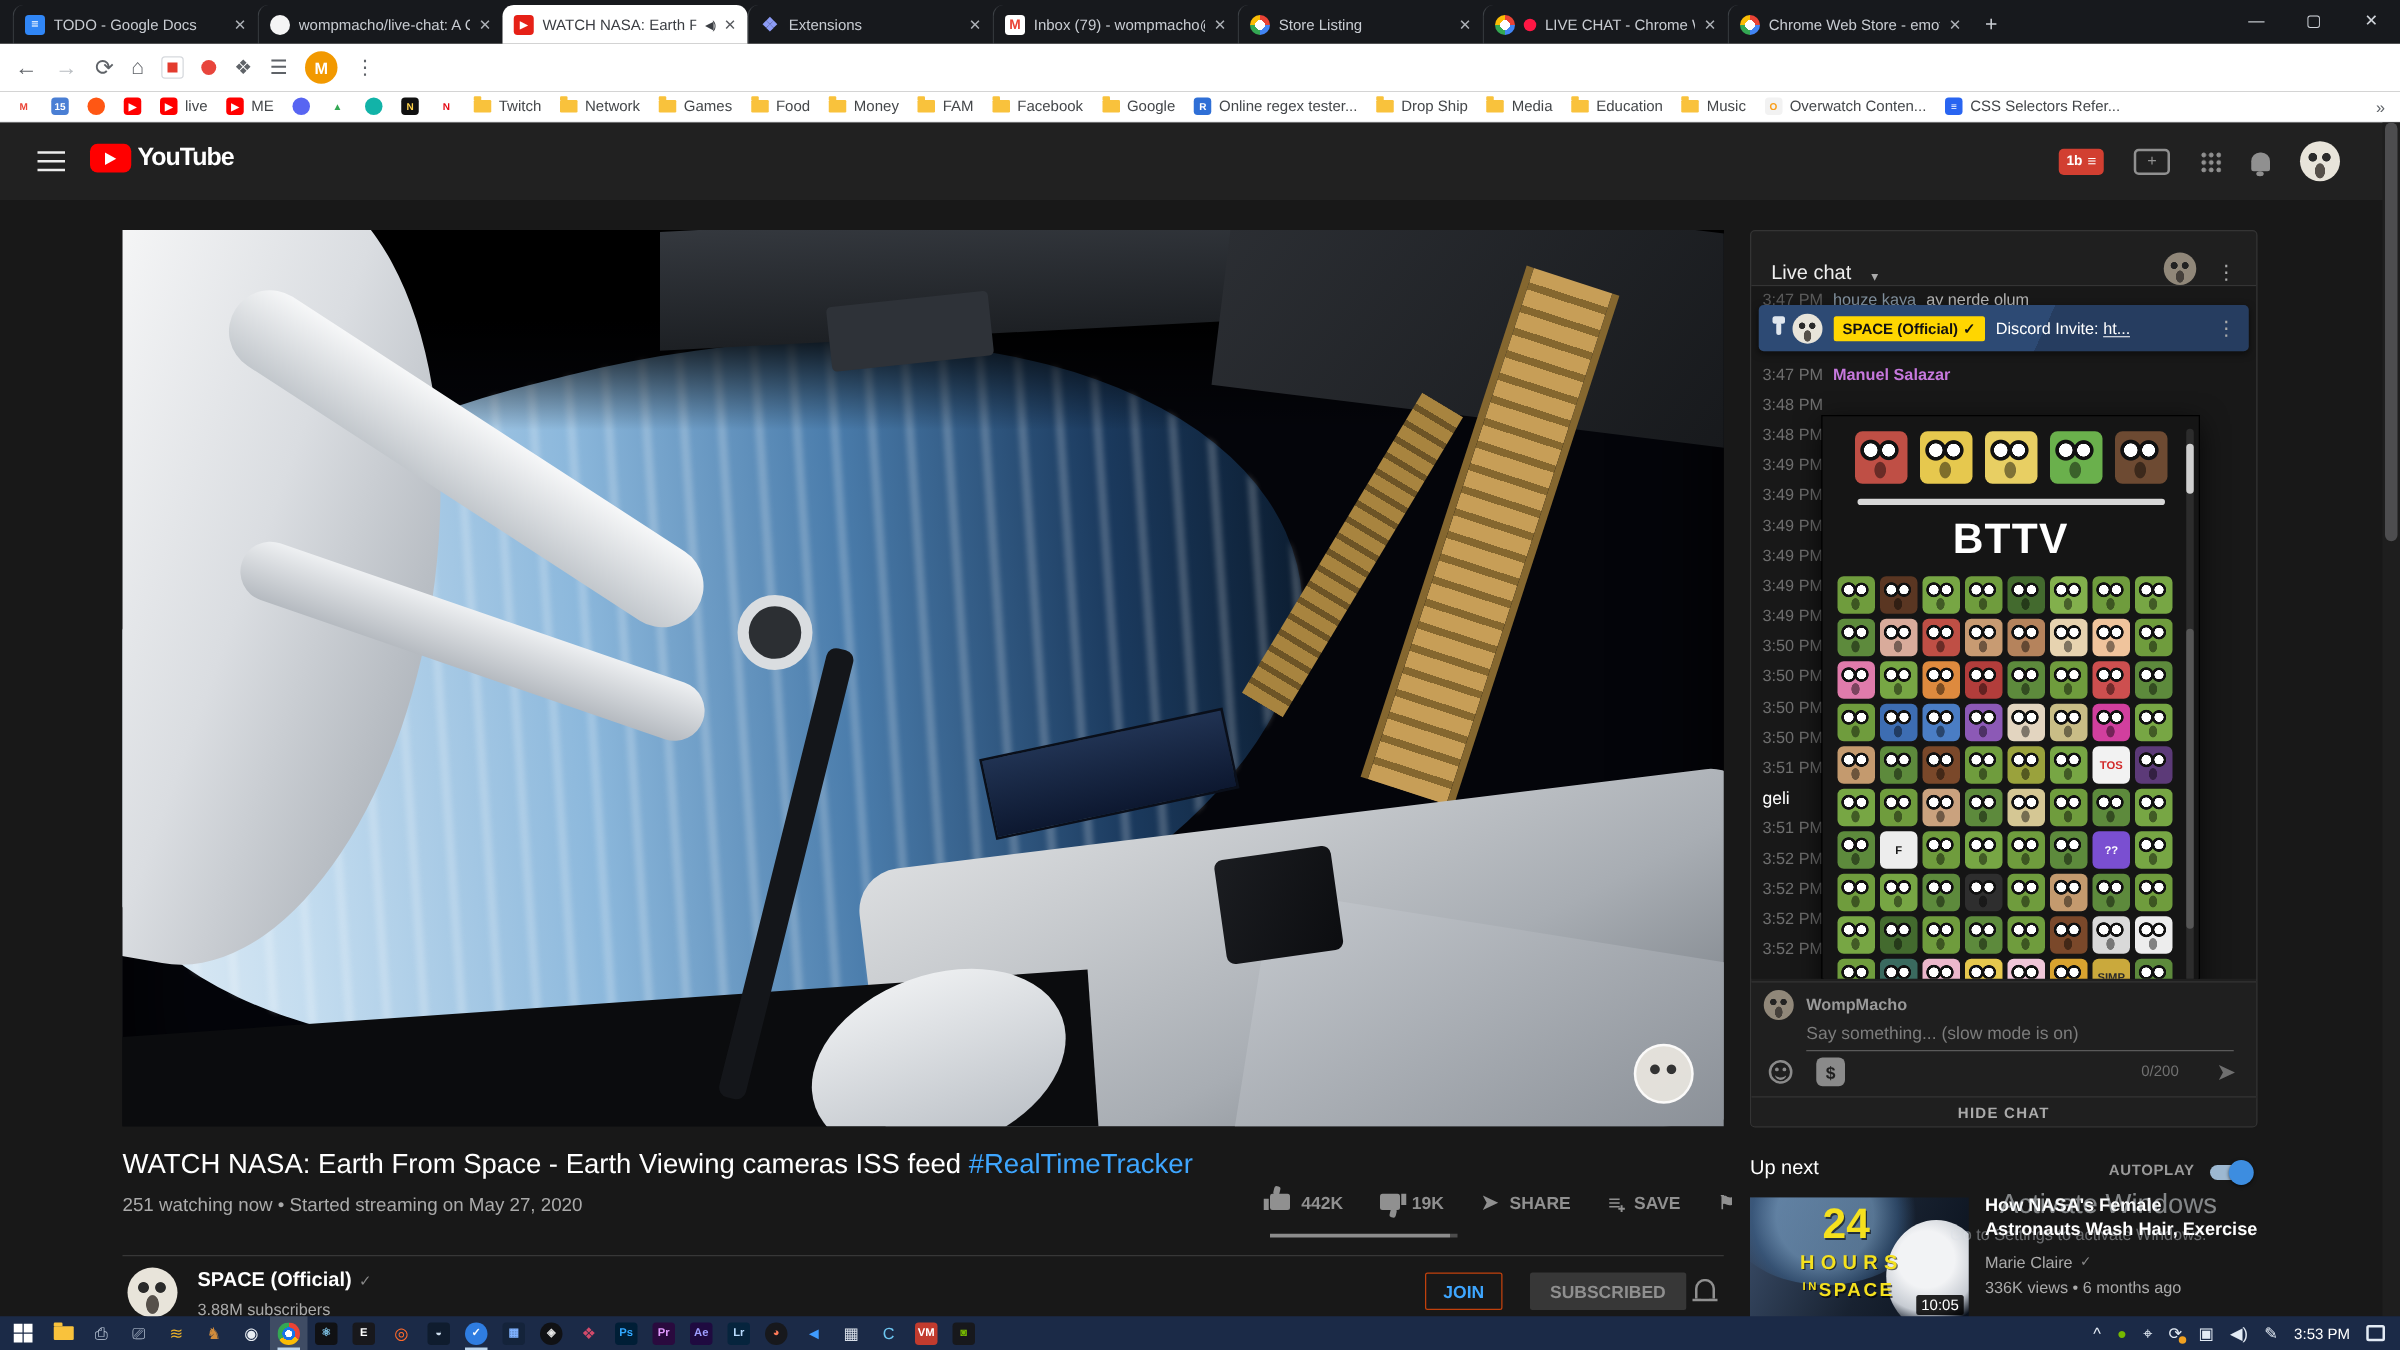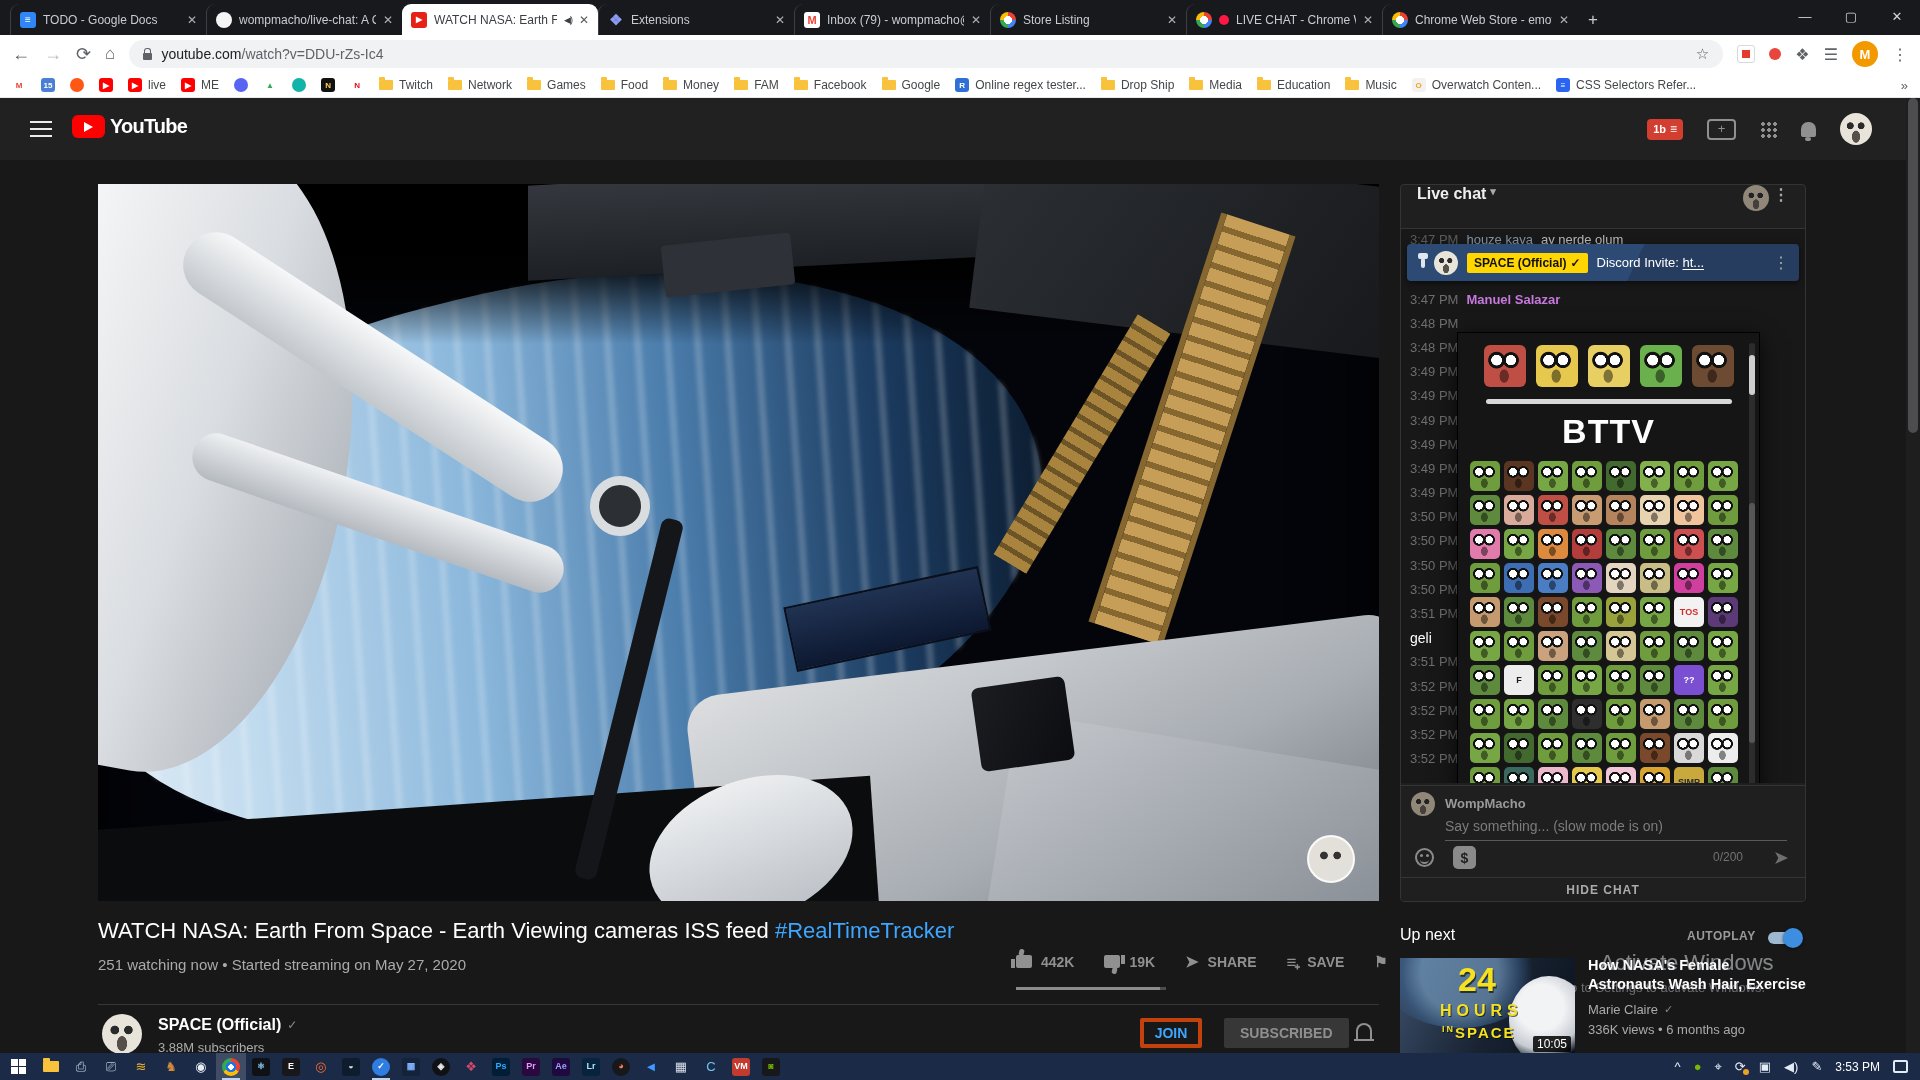--- a/index.html
+++ b/index.html
@@ -107,27 +107,27 @@
   .tdown{transform:rotate(180deg);}
   .shareg{font-size:16px;}
   .saveicon{font-size:17px;letter-spacing:-2px;}
   .flagg{font-size:15px;}
   .sent{position:absolute;left:1016px;top:987px;width:150px;height:3px;background:linear-gradient(90deg,#8c8c8c 0 96%,#4c4c4c 96%);}
   .div1{position:absolute;left:98px;top:1004px;width:1281px;height:1px;background:#373737;}
   .chavatar{position:absolute;left:102px;top:1014px;width:40px;height:40px;}
   .chname{position:absolute;left:158px;top:1016px;font-size:16px;font-weight:bold;color:#fff;display:flex;gap:6px;align-items:center;}
   .chname .vfy{color:#888;font-size:12px;font-weight:normal;}
   .chsubs{position:absolute;left:158px;top:1040px;font-size:13px;color:#aaa;}
-  .joinbtn{position:absolute;left:1140px;top:1018px;width:62px;height:30px;border:4px solid #c2410c;color:#3ea6ff;font-size:14px;font-weight:bold;display:flex;align-items:center;justify-content:center;border-radius:2px;box-sizing:border-box;}
+  .joinbtn{position:absolute;left:1140px;top:1018px;width:62px;height:30px;border:1px solid #c2410c;color:#3ea6ff;font-size:14px;font-weight:bold;display:flex;align-items:center;justify-content:center;border-radius:2px;box-sizing:border-box;}
   .subbtn{position:absolute;left:1224px;top:1018px;height:30px;padding:0 16px;background:#373737;color:#8f8f8f;font-size:14px;font-weight:bold;display:flex;align-items:center;justify-content:center;border-radius:2px;}
   .bell2{position:absolute;left:1356px;top:1023px;width:16px;height:16px;border:2px solid #909090;border-bottom:none;border-radius:8px 8px 0 0;box-sizing:border-box;}
   .bell2::after{content:"";position:absolute;left:-4px;bottom:-2px;width:20px;height:2px;background:#909090;}
   
   .chat{position:absolute;left:1400px;top:184px;width:406px;height:718px;background:#1f1f1f;border:1px solid #343434;border-radius:4px;box-sizing:border-box;overflow:hidden;}
-  .chead{position:absolute;top:0;left:0;right:0;height:44px;border-bottom:1px solid #343434;display:flex;align-items:flex-start;padding:0 16px;gap:4px;box-sizing:border-box;font-weight:bold;}
+  .chead{position:absolute;top:0;left:0;right:0;height:44px;border-bottom:1px solid #343434;display:flex;align-items:flex-end;padding:0 16px;gap:16px;box-sizing:border-box;}
   .chead .ct{color:#eee;font-size:16px;}
   .chead .caret{color:#aaa;font-size:11px;}
   .chead .sp{flex:1;}
   .kebab{color:#aaa;font-size:16px;}
   .cbody{position:absolute;top:44px;left:0;right:0;bottom:118px;background:#181818;overflow:hidden;}
   .cfaint{position:absolute;top:3px;left:9px;font-size:13px;display:flex;gap:8px;opacity:.85;white-space:nowrap;}
   .cfaint .ft{color:#666;}
   .cfaint .fu{color:#93a5b5;}
   .cfaint .fx{color:#cfcfcf;}
   .pinned{position:absolute;top:15px;left:6px;right:6px;height:37px;border-radius:4px;background:linear-gradient(115deg,#2d4a74 58%,#263d60 58%);display:flex;align-items:center;gap:9px;padding:0 10px;box-sizing:border-box;box-shadow:0 2px 6px rgba(0,0,0,.5);}
@@ -267,25 +267,20 @@
       <span>▢</span>
       <span>✕</span>
     </div>
   </div>
 
   <div class="toolbar">
     <span class="navg">←</span>
     <span class="navg dis">→</span>
     <span class="navg">⟳</span>
     <span class="navg home">⌂</span>
-    <div class="urlbar">
-      <span class="lock"></span>
-      <span style="white-space:nowrap;"><span class="udom">youtube.com</span><span class="upath">/watch?v=DDU-rZs-Ic4</span></span>
-      <span class="star">☆</span>
-    </div>
     <span class="exttile">
         <i></i>
       </span>
     <span class="reddot"></span>
     <span class="tbarg">❖</span>
     <span class="tbarg">☰</span>
     <span class="chravatar">M</span>
     <span class="tbarg">⋮</span>
   </div>
 

